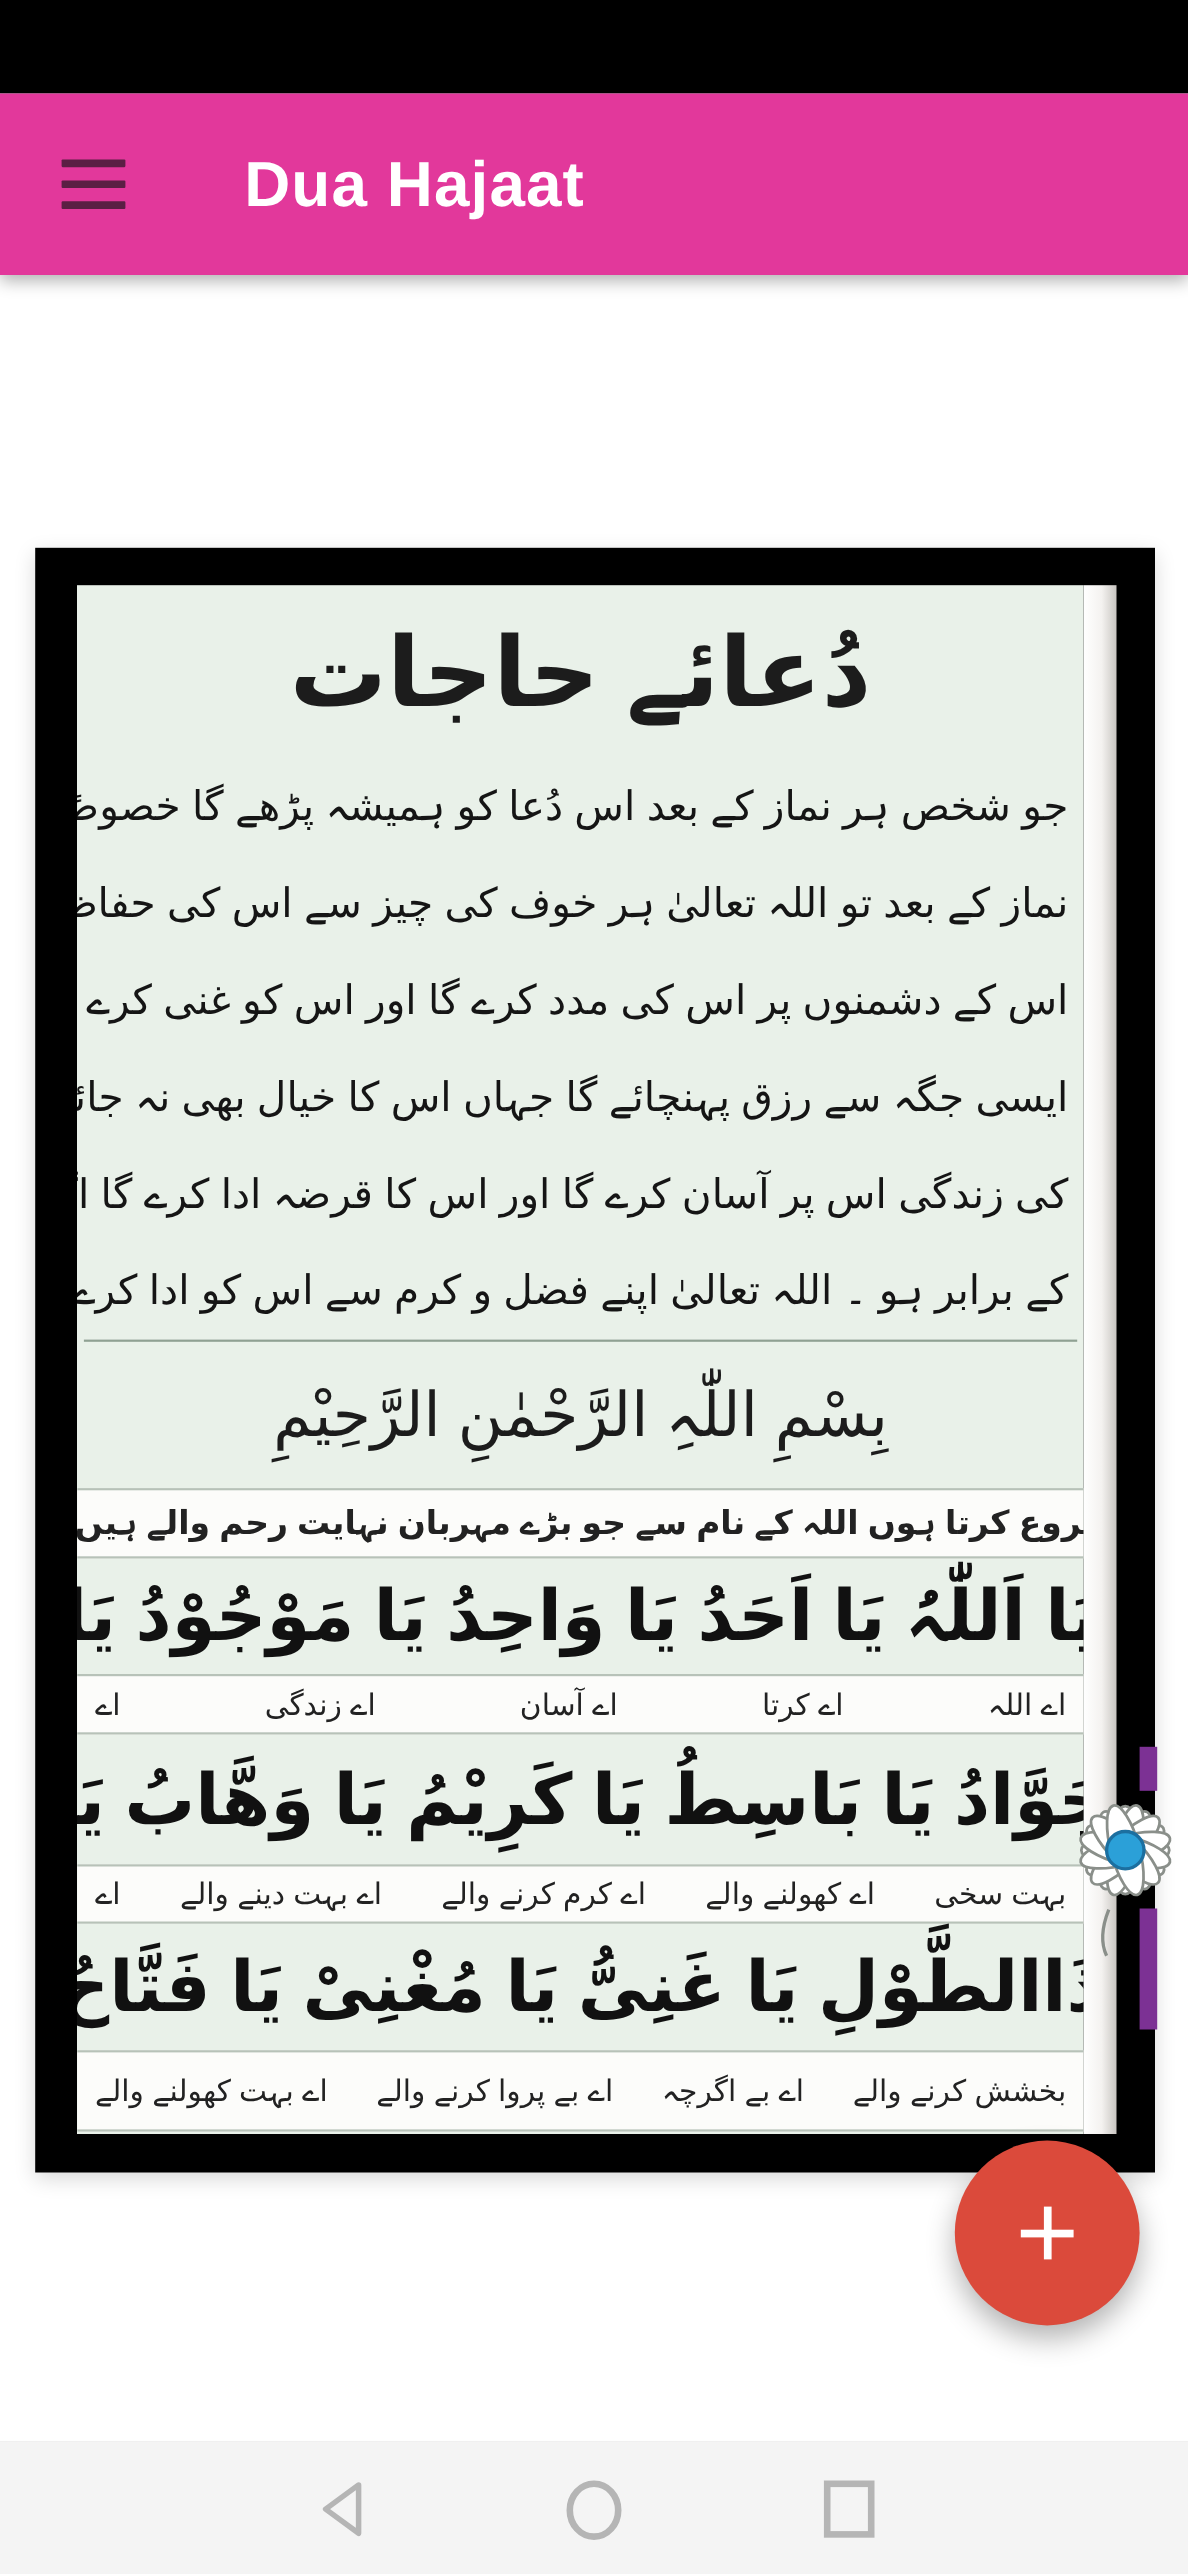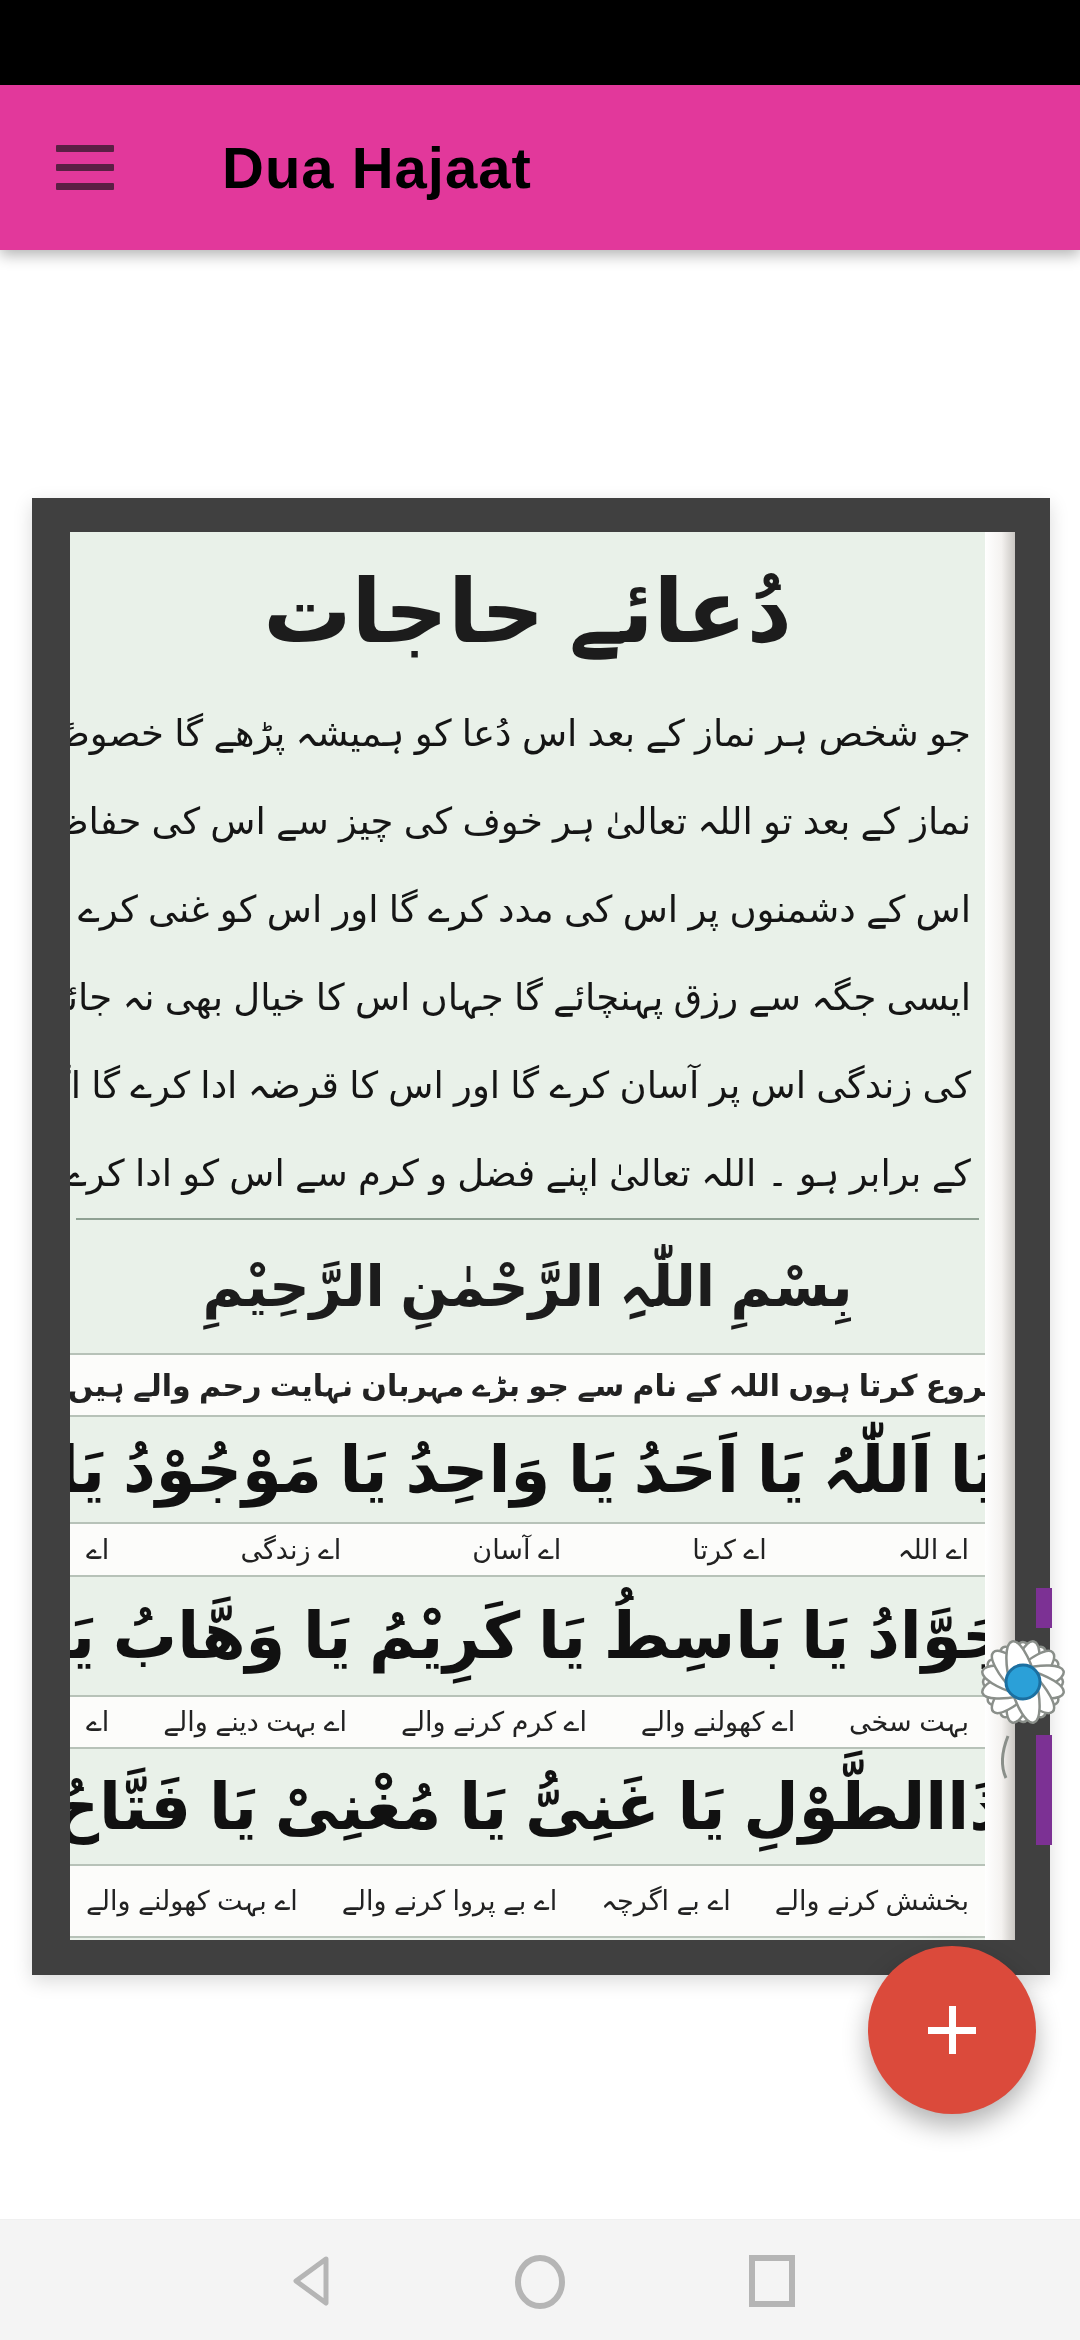--- a/index.html
+++ b/index.html
@@ -10,37 +10,37 @@
   
   .status-bar { position:absolute; left:0; top:0; width:1080px; height:85px; background:#000000; }
 
   
   .app-bar { position:absolute; left:0; top:85px; width:1080px; height:165px;
              background:#e2389b; box-shadow:0 5px 14px rgba(0,0,0,0.30); z-index:20; }
   .menu-button { position:absolute; left:56px; top:60px; width:58px; height:45px; cursor:pointer;
                  display:flex; flex-direction:column; justify-content:space-between; }
   .menu-button .bar { width:58px; height:7px; background:#5b1f44; border-radius:1px; }
   .app-title { position:absolute; left:222px; top:0; height:165px; line-height:165px;
-               color:#000000; font-size:58px; font-weight:700; letter-spacing:1px; }
+               color:#ffffff; font-size:58px; font-weight:700; letter-spacing:1px; }
 
   
   .scan { position:absolute; left:32px; top:498px; width:1018px; height:1477px;
-          background:#404040; box-shadow:0 6px 18px rgba(0,0,0,0.15); z-index:5; }
+          background:#000000; box-shadow:0 6px 18px rgba(0,0,0,0.15); z-index:5; }
   .page-edge { position:absolute; right:35px; top:34px; bottom:35px; width:30px;
                background:linear-gradient(to right,#ffffff 0%,#f4f2f0 55%,#c9c6c2 100%); }
   .paper { position:absolute; left:38px; top:34px; width:915px; height:1408px;
            background:#e9f1e9; direction:rtl; display:flex; flex-direction:column; overflow:hidden; }
   .scan-title { height:158px; display:flex; align-items:center; justify-content:center;
                 font-size:88px; font-weight:700; color:#1c1c1c; white-space:nowrap; }
   .intro { display:flex; flex-direction:column; padding:0 14px; }
   .intro-line { height:88px; line-height:88px; font-size:37px; color:#151515;
                 white-space:nowrap; text-align:center; font-weight:500; }
   .divider { border-top:2px solid #8fa193; margin:0 6px; }
   .bismillah { height:133px; display:flex; align-items:center; justify-content:center;
-               font-size:56px; font-weight:700; color:#1c1c1c; white-space:nowrap; }
+               font-size:56px; font-weight:400; color:#1c1c1c; white-space:nowrap; }
   .strip { background:#fcfcfa; border-top:2px solid #b7c2b8; border-bottom:2px solid #b7c2b8;
            display:flex; align-items:center; }
   .strip-center { justify-content:center; font-size:30px; color:#222; height:64px; white-space:nowrap;font-weight:bold; }
   .big-line { display:flex; align-items:center; justify-content:center; font-weight:700;
               font-size:64px; color:#111; white-space:nowrap; }
   .big-1 { height:105px; } .big-2 { height:118px; } .big-3 { height:115px; }
   .word-strip { padding:0 16px; justify-content:space-between; font-size:27px; color:#222; }
   .ws-1 { height:55px; } .ws-2 { height:54px; } .ws-3 { height:74px; }
   .word-strip span { white-space:nowrap; }
 

